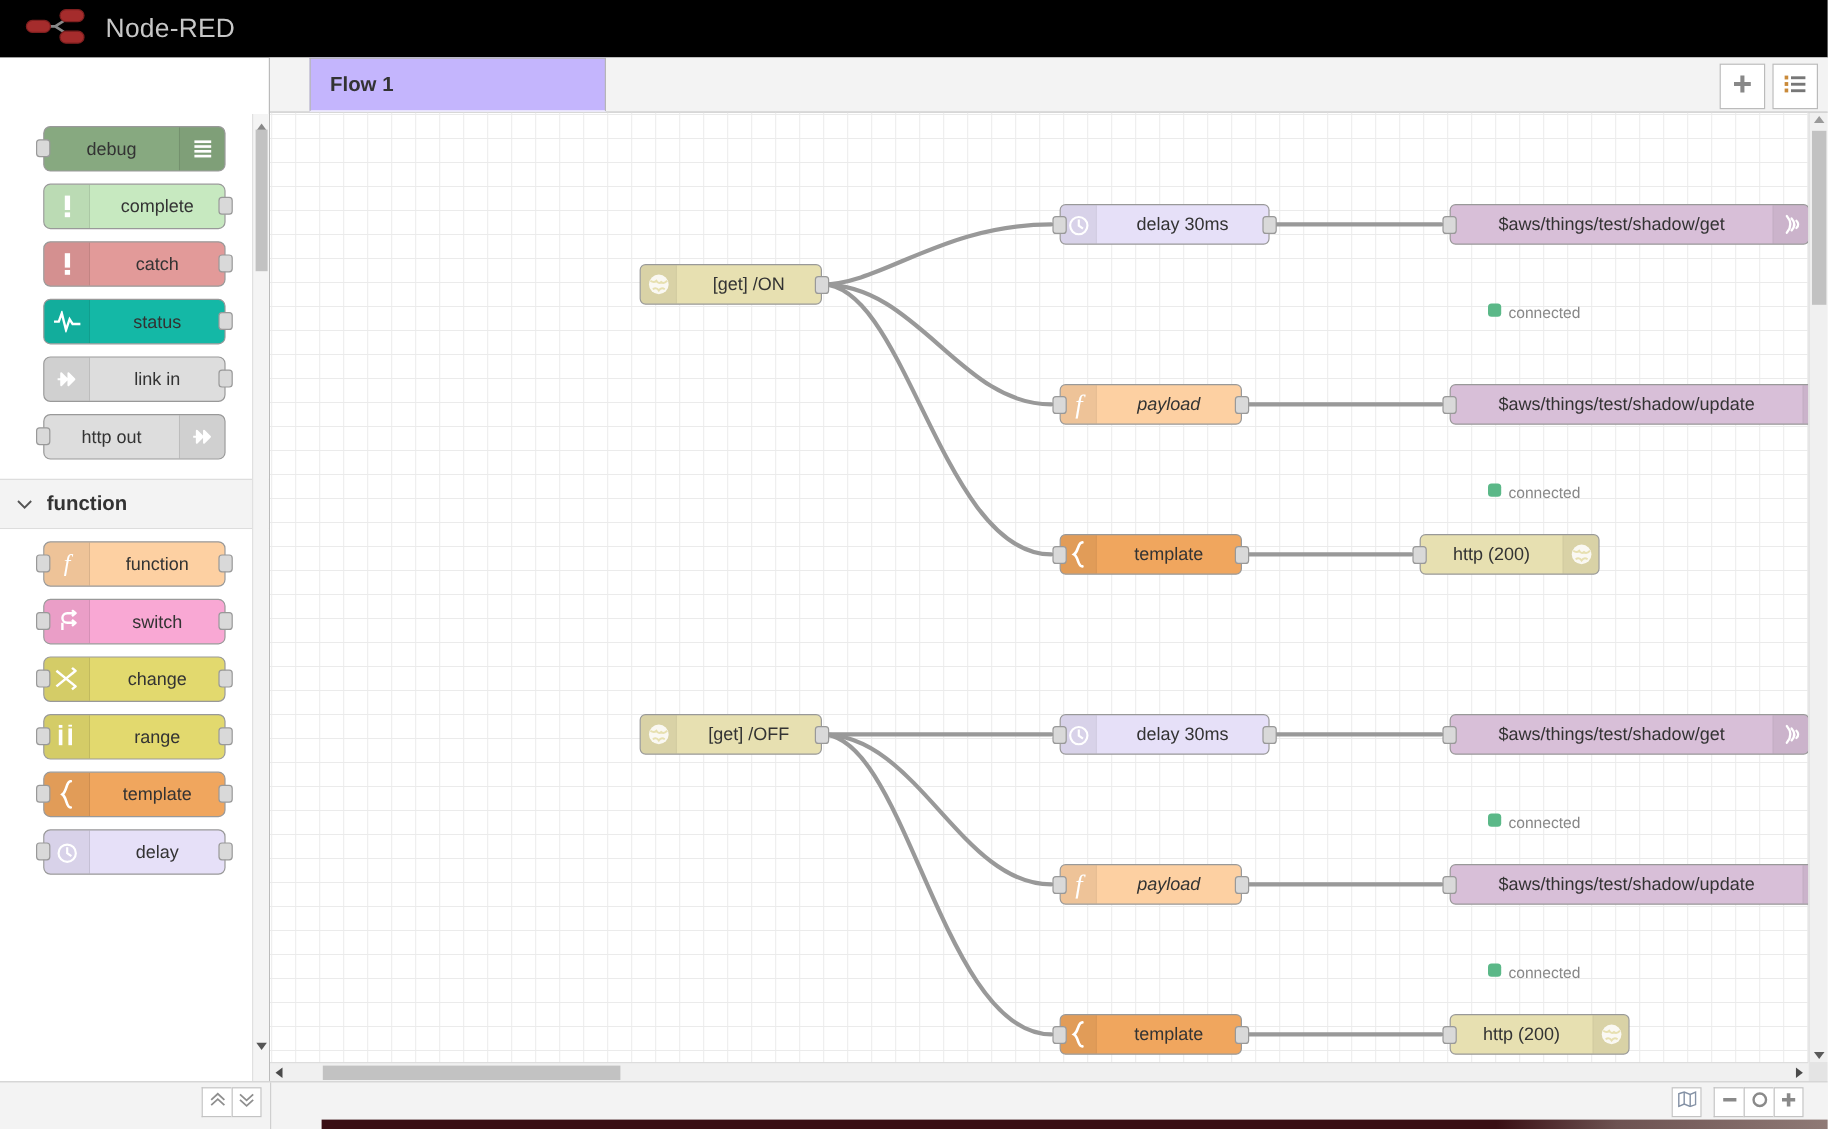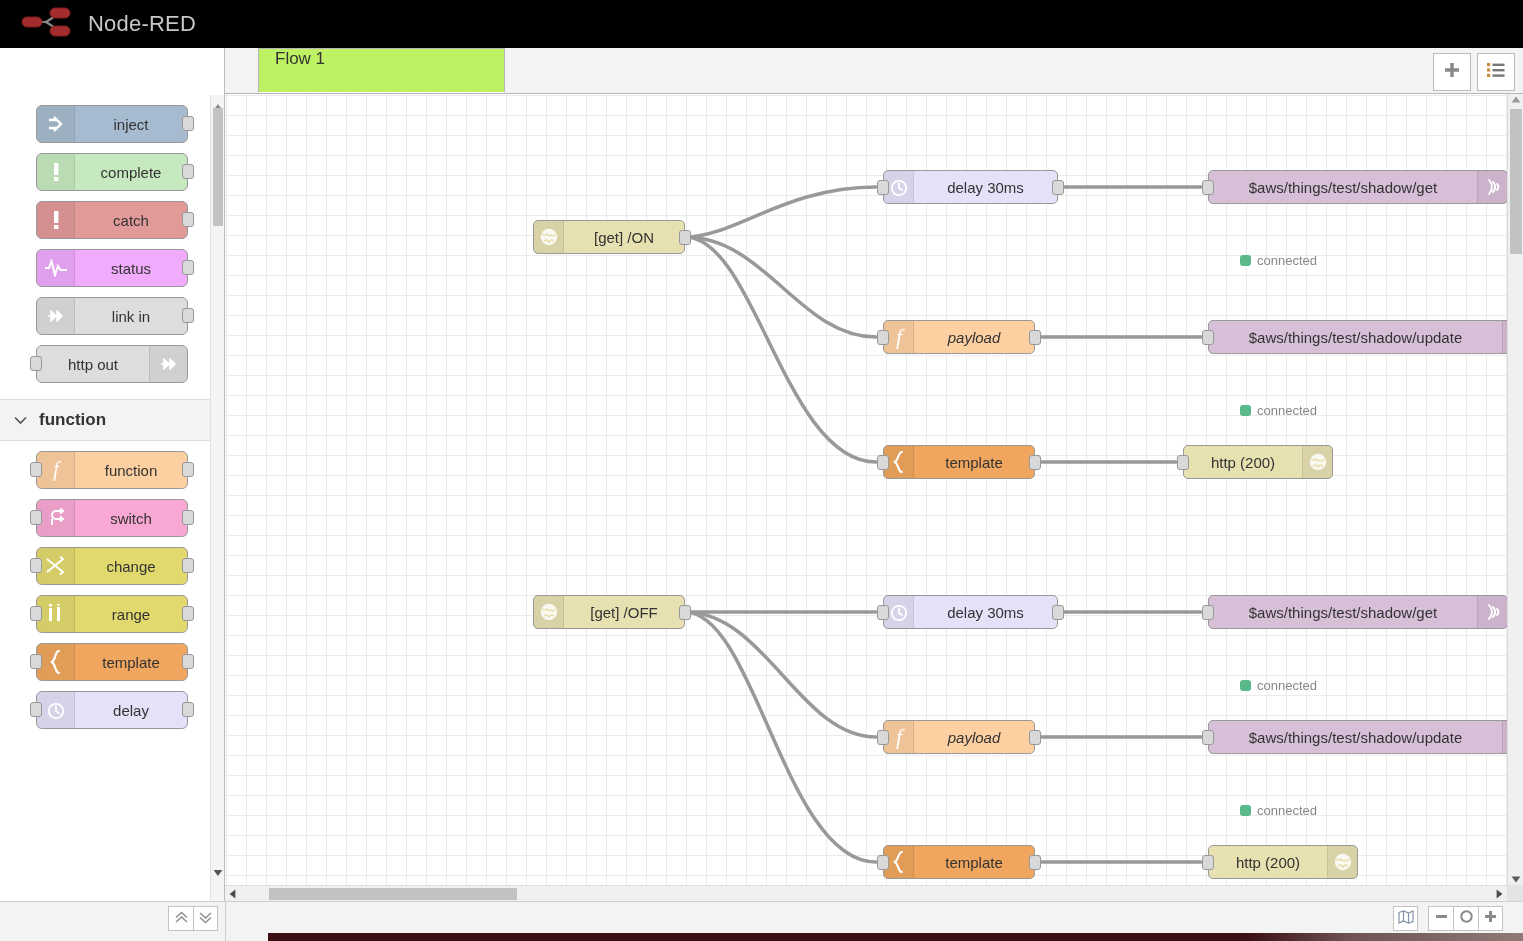--- a/index.html
+++ b/index.html
@@ -81,23 +81,23 @@
   #workspace {
     position: absolute; left: 225px; top: 48px; right: 0; height: 853px;
     background: #f3f3f3;
   }
   #tabbar {
     position: relative; height: 46px; background: #f3f3f3;
     border-bottom: 1px solid #b6b6b6; display: flex; align-items: flex-end;
   }
   #tab-flow1 {
     margin-left: 33px; height: 45px; min-width: 247px;
-    background: #bef264; border: 1px solid #b6b6b6; border-bottom: 1px solid #fff;
-    display: flex; padding: 0 16px;
-    font-size: 17px; font-weight: normal; color: #333;
+    background: #c4b5fd; border: 1px solid #b6b6b6; border-bottom: 1px solid #fff;
+    display: flex; align-items: center; padding: 0 16px;
+    font-size: 17px; font-weight: bold; color: #333;
   }
   #tab-tools {
     position: absolute; right: 8px; top: 5px; display: flex; gap: 6px;
   }
   .tool-btn {
     width: 38px; height: 38px; background: #fff; border: 1px solid #bbb;
     display: flex; align-items: center; justify-content: center;
   }
 
   #canvas-outer {
@@ -134,21 +134,21 @@
   }
   .fnode .flabel.ital { font-style: italic; }
   .fport {
     position: absolute; width: 12px; height: 15px; background: #d9d9d9;
     border: 1px solid #999; border-radius: 3px; top: 9px;
   }
   .fport.l { left: -7px; }
   .fport.r { right: -7px; }
 
   .status-lbl {
-    position: absolute; display: flex; align-items: center; gap: 6px;
+    position: absolute; display: flex; align-items: flex-start; gap: 6px;
     font-size: 13px; color: #888; padding-left: 22px;
   }
   .status-dot { width: 11px; height: 11px; border-radius: 3px; display: inline-block; }
 
   
   .sb-track-v {
     position: absolute; right: 0; top: 0; width: 16px; bottom: 16px;
     background: #f0f0f0; border-left: 1px solid #ddd;
   }
   .sb-track-h {
@@ -207,30 +207,33 @@
   </div>
 </div>
 
 <div id="palette">
 
 
   <div id="palette-scroll">
 
     <div class="cat-body">
 
-      <div class="pnode" style="background:#a6bbcf">
-        <div class="icon-box">
-          <svg width="20" height="18" viewBox="0 0 20 18">
-              <path d="M3 5 h8 l-3-3 M3 13 h8 l-3 3 M11 5 l4 4 l-4 4" fill="none" stroke="#fff" stroke-width="2.4" stroke-linejoin="round"></path>
-            </svg>
-        </div>
-        <div class="plabel">inject</div>
-        <div class="port right"></div>
-      </div>
-
+
+      <div class="pnode" style="background:#87a980">
+        <div class="plabel">debug</div>
+        <div class="icon-box right">
+          <svg width="18" height="18" viewBox="0 0 18 18">
+            <rect x="2" y="2" width="14" height="2.2" fill="#fff"></rect>
+            <rect x="2" y="6" width="14" height="2.2" fill="#fff"></rect>
+            <rect x="2" y="10" width="14" height="2.2" fill="#fff"></rect>
+            <rect x="2" y="14" width="14" height="2.2" fill="#fff"></rect>
+          </svg>
+        </div>
+        <div class="port left"></div>
+      </div>
 
       <div class="pnode" style="background:#c7e9c0">
         <div class="icon-box">
           <svg width="10" height="20" viewBox="0 0 10 20">
               <rect x="3" y="1" width="4.4" height="12" fill="#fff"></rect>
               <rect x="3" y="15" width="4.4" height="4" fill="#fff"></rect>
             </svg>
         </div>
         <div class="plabel">complete</div>
         <div class="port right"></div>
@@ -240,21 +243,21 @@
         <div class="icon-box">
           <svg width="10" height="20" viewBox="0 0 10 20">
               <rect x="3" y="1" width="4.4" height="12" fill="#fff"></rect>
               <rect x="3" y="15" width="4.4" height="4" fill="#fff"></rect>
             </svg>
         </div>
         <div class="plabel">catch</div>
         <div class="port right"></div>
       </div>
 
-      <div class="pnode" style="background:#f0abfc">
+      <div class="pnode" style="background:#14b8a6">
         <div class="icon-box">
           <svg width="24" height="18" viewBox="0 0 24 18">
               <path d="M1 9 h4 l2.5 -7 l3.5 14 l3 -9 l2.5 4 h6.5" fill="none" stroke="#fff" stroke-width="2"></path>
             </svg>
         </div>
         <div class="plabel">status</div>
         <div class="port right"></div>
       </div>
 
       <div class="pnode" style="background:#dddddd">

